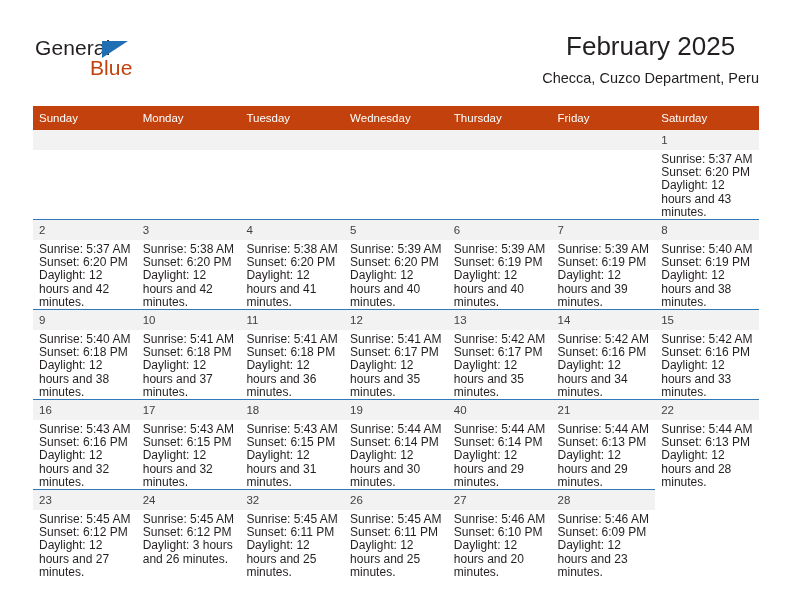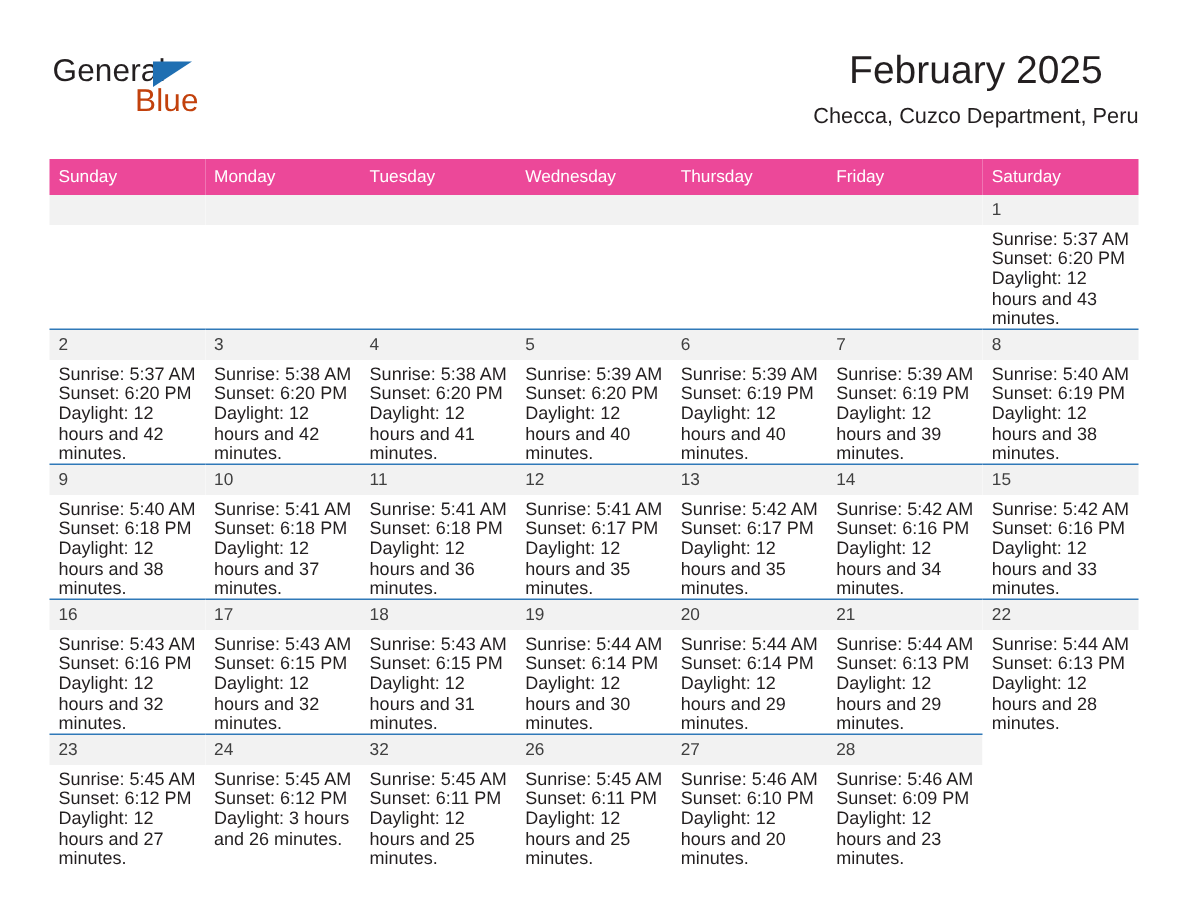--- a/index.html
+++ b/index.html
@@ -92,21 +92,21 @@
   .calendar {
     position: absolute;
     left: 33px;
     top: 106px;
     width: 726px;
     border-collapse: collapse;
     table-layout: fixed;
   }
 
   .calendar th {
-    background: #ec4899;
+    background: #c2410c;
     color: #ffffff;
     font-size: 11.5px;
     font-weight: normal;
     text-align: left;
     padding: 5px 0 5px 6px;
     line-height: 14px;
     border: none;
   }
 
   .calendar td {
@@ -360,21 +360,21 @@
           </td>
           <td>
             <span class="daynum">19</span>
             <div class="details">
               <div>Sunrise: 5:44 AM</div>
               <div>Sunset: 6:14 PM</div>
               <div class="daylight">Daylight: 12 hours and 30 minutes.</div>
             </div>
           </td>
           <td>
-            <span class="daynum">20</span>
+            <span class="daynum">40</span>
             <div class="details">
               <div>Sunrise: 5:44 AM</div>
               <div>Sunset: 6:14 PM</div>
               <div class="daylight">Daylight: 12 hours and 29 minutes.</div>
             </div>
           </td>
           <td>
             <span class="daynum">21</span>
             <div class="details">
               <div>Sunrise: 5:44 AM</div>

